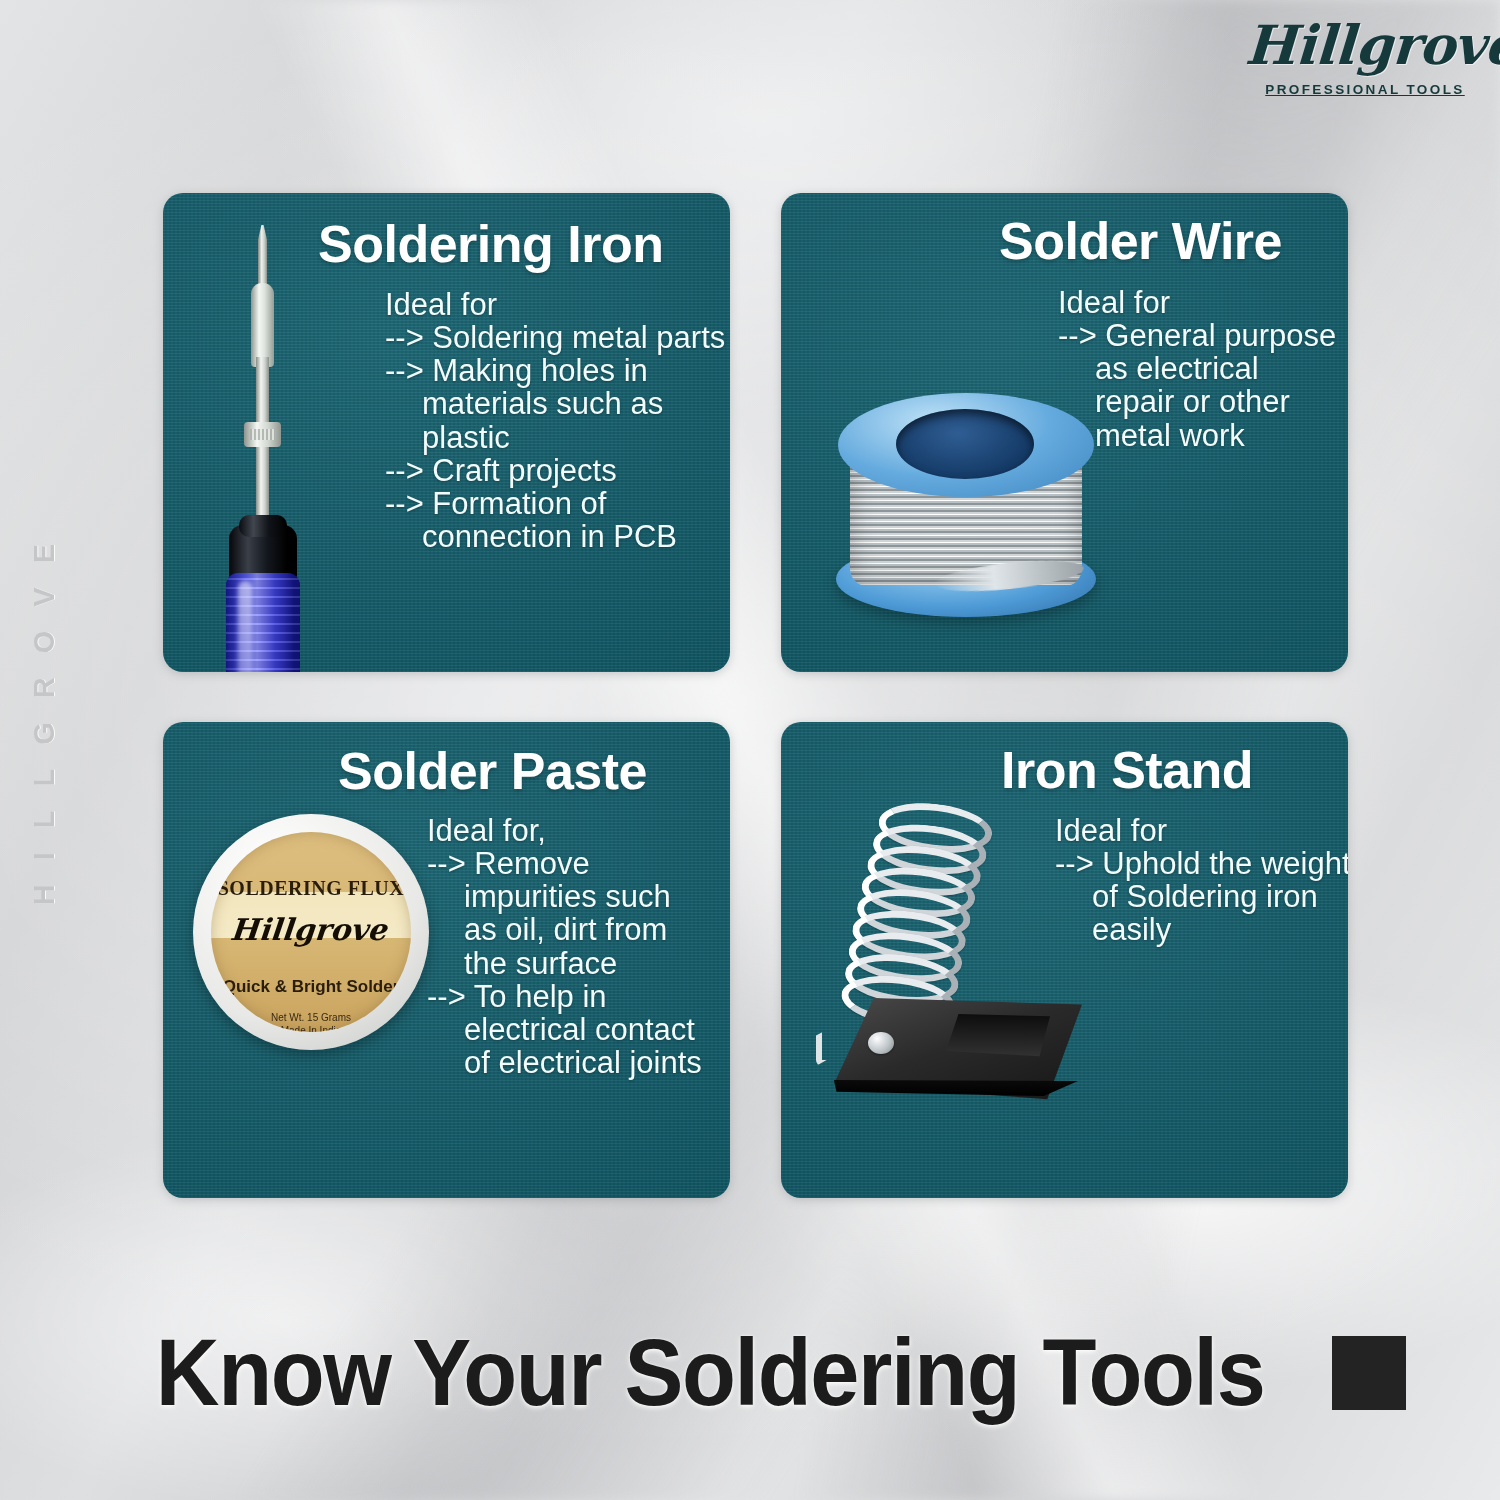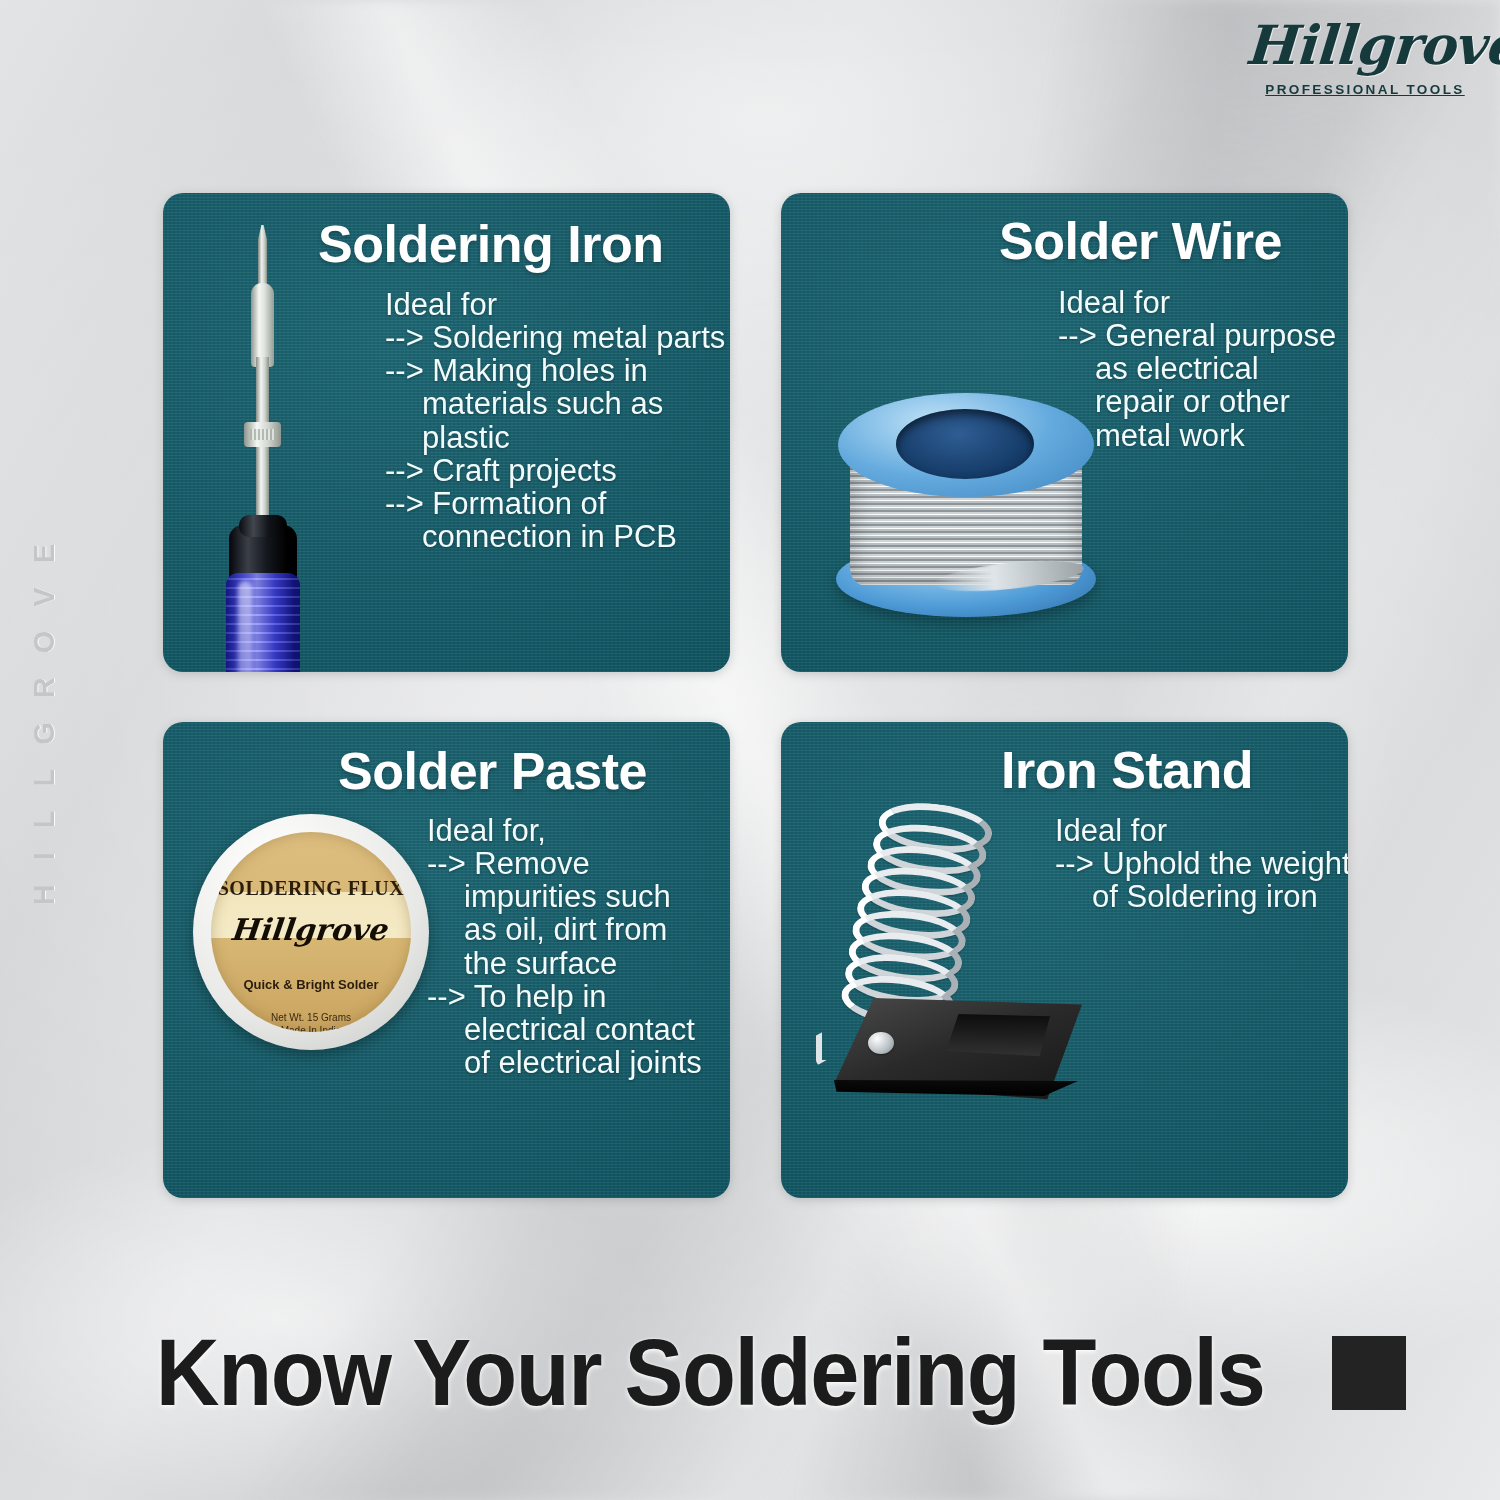--- a/index.html
+++ b/index.html
@@ -220,21 +220,21 @@
     font-family:"Liberation Serif", serif;
     font-size:20px;font-weight:bold;color:#2a1d0c;letter-spacing:.5px;
   }
   .tin-l2{
     position:absolute;top:80px;width:100%;text-align:center;
     font-family:"DejaVu Serif", serif;font-style:italic;font-weight:bold;
     font-size:30px;color:#140d04;transform:skewX(-8deg);
   }
   .tin-l3{
     position:absolute;top:145px;width:100%;text-align:center;
-    font-size:13px;font-weight:bold;color:#2a1d0c;
+    font-size:17px;font-weight:bold;color:#2a1d0c;
   }
   .tin-l4{
     position:absolute;top:180px;width:100%;text-align:center;
     font-size:10px;color:#3a2a12;line-height:1.25;
   }
 
   
   #art-stand{left:25px;top:80px;width:290px;height:300px;}
   .coil{
     position:absolute;left:48px;top:0;width:120px;height:220px;
@@ -390,20 +390,21 @@
       <div class="stand-base"></div>
       <div class="stand-tray"></div>
       <div class="stand-edge"></div>
       <div class="coil-screw"></div>
     </div>
     <div class="card-title">Iron Stand</div>
     <div class="card-body">
       <div class="line">Ideal for</div>
       <div class="line">--&gt; Uphold the weight</div>
       <div class="line ind">of Soldering iron</div>
+      <div class="line ind">easily</div>
     </div>
   </div>
 
 </div>
 
 <div id="headline">
   <div id="headline-text">Know Your Soldering Tools</div>
   <div id="headline-block"></div>
 </div>
 

